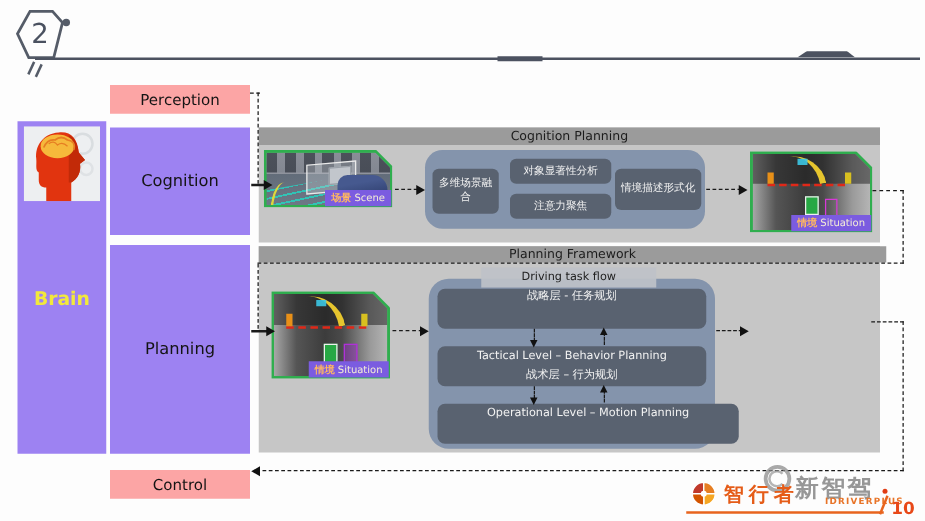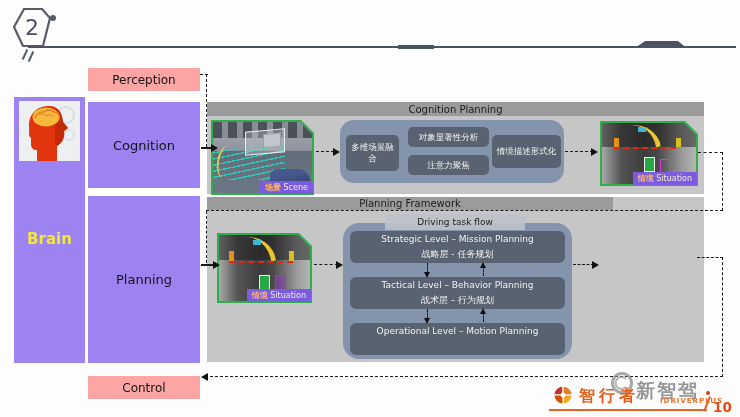--- a/index.html
+++ b/index.html
@@ -83,21 +83,21 @@
   <div class="abs brain-label">Brain</div>
 
   <div class="abs flexc stage stage-gray" style="left:88px;top:68px;width:112px;height:23px;">Perception</div>
   <div class="abs flexc stage stage-purple" style="left:88px;top:102px;width:112px;height:86px;">Cognition</div>
   <div class="abs flexc stage stage-purple" style="left:88px;top:196px;width:112px;height:167px;">Planning</div>
   <div class="abs flexc stage stage-gray" style="left:88px;top:376px;width:112px;height:23px;">Control</div>
 
   <div class="abs fw" style="left:207px;top:102px;width:497px;height:92px;"></div>
   <div class="abs flexc fw-header" style="left:207px;top:102px;width:497px;height:14px;">Cognition Planning</div>
 
-  <div class="abs img-frame" style="left:211px;top:120px;width:103px;height:75px;">
+  <div class="abs img-frame" style="left:211px;top:120px;width:103px;height:46px;">
     <div class="img-inner" style="background:linear-gradient(180deg,#a7aab2 0%,#8f939d 40%,#626c79 41%,#6d7886 100%);">
       <div style="position:absolute;left:0;top:0;width:100%;height:16px;background:repeating-linear-gradient(90deg,rgba(60,65,75,.85) 0 9px,rgba(125,130,140,.7) 9px 15px);"></div>
       <div style="position:absolute;left:0;top:18px;width:72px;height:40px;background:repeating-linear-gradient(168deg,rgba(35,215,195,.8) 0 1.5px,rgba(35,215,195,0) 1.5px 6px);clip-path:polygon(0 30%,100% 0,100% 100%,0 100%);"></div>
       <div style="position:absolute;left:32px;top:8px;width:38px;height:22px;border:1.5px solid #eaeaea;background:rgba(200,205,212,.35);transform:skewY(-5deg);">
         <div style="position:absolute;right:3px;top:3px;width:16px;height:12px;background:#c2c6cc;border:1px solid #9aa0a8;"></div>
       </div>
       <div style="position:absolute;right:2px;bottom:0;width:40px;height:24px;background:linear-gradient(170deg,#46598f 30%,#22305c);border-radius:8px 12px 3px 3px;"></div>
       <div style="position:absolute;left:4px;top:24px;width:16px;height:32px;border-left:2.5px solid #ddd73c;border-radius:50%/55%;transform:rotate(10deg);"></div>
     </div>
     <div class="img-label">
@@ -123,34 +123,33 @@
       <div style="position:absolute;left:74px;top:15px;width:5px;height:9px;background:#d8c020;"></div>
       <div style="position:absolute;left:36px;top:4px;width:8px;height:5px;background:rgba(60,200,230,.9);"></div>
     </div>
     <div class="img-label">
       <span class="lz">情境</span>
       <span class="le">Situation</span>
     </div>
   </div>
 
   <div class="abs fw" style="left:207px;top:197px;width:497px;height:165px;"></div>
-  <div class="abs flexc fw-header" style="left:207px;top:197px;width:406px;height:13px;">Planning Framework</div>
+  <div class="abs flexc fw-header" style="left:207px;top:197px;width:502px;height:13px;">Planning Framework</div>
 
   <div class="abs proc-wrap" style="left:343px;top:223px;width:229px;height:136px;border-radius:16px;"></div>
   <div class="abs flexc flow-band" style="left:385px;top:214px;width:140px;height:16px;">Driving task flow</div>
 
   <div class="abs lvl-box" style="left:350px;top:231px;width:215px;height:32px;">
-    <div class="flexc" style="height:17px;">Strategic Level – Mission Planning</div>
     <div class="flexc" style="height:13px;">战略层 - 任务规划</div>
   </div>
   <div class="abs lvl-box" style="left:350px;top:277px;width:215px;height:32px;">
     <div class="flexc" style="height:17px;">Tactical Level – Behavior Planning</div>
     <div class="flexc" style="height:13px;">战术层 – 行为规划</div>
   </div>
-  <div class="abs lvl-box" style="left:350px;top:323px;width:215px;height:32px;">
+  <div class="abs lvl-box" style="left:350px;top:323px;width:241px;height:32px;">
     <div class="flexc" style="height:17px;">Operational Level – Motion Planning</div>
   </div>
 
   <div class="abs dash-v" style="left:427px;top:263px;height:10px;"></div>
   <div class="abs arr-d" style="left:424px;top:272px;"></div>
   <div class="abs dash-v" style="left:483px;top:266px;height:10px;"></div>
   <div class="abs arr-u" style="left:480px;top:262px;"></div>
   <div class="abs dash-v" style="left:427px;top:309px;height:10px;"></div>
   <div class="abs arr-d" style="left:424px;top:318px;"></div>
   <div class="abs dash-v" style="left:483px;top:312px;height:10px;"></div>

